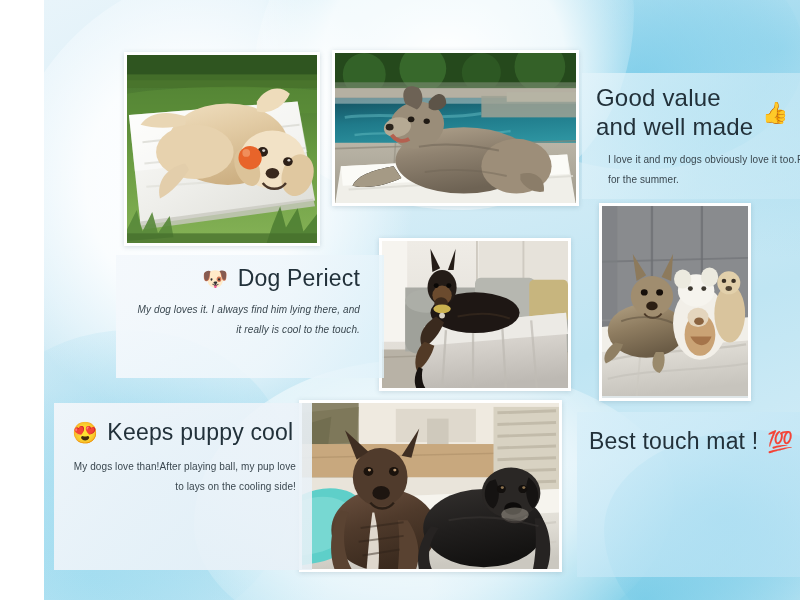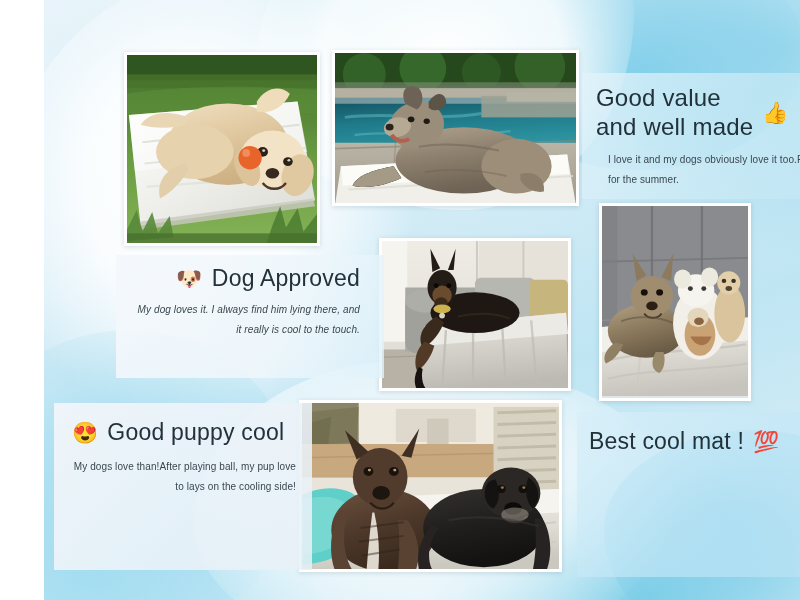--- a/index.html
+++ b/index.html
@@ -448,33 +448,33 @@
       <span class="txt">Good value
 and well made</span>
       <span class="emoji">👍</span>
     </div>
     <div class="body">I love it and my dogs obviously love it too.Periect for the summer.</div>
   </div>
 
   <div class="card" id="card-dog-approved">
     <div class="headline">
       <span class="emoji">🐶</span>
-      <span class="txt">Dog Approved</span>
+      <span class="txt">Dog Periect</span>
     </div>
     <div class="body">My dog loves it. I always find him lying there, and it really is cool to the touch.</div>
   </div>
 
   <div class="card" id="card-keeps-puppy">
     <div class="headline">
       <span class="emoji">😍</span>
-      <span class="txt">Good puppy cool</span>
+      <span class="txt">Keeps puppy cool</span>
     </div>
     <div class="body">My dogs love than!After playing ball, my pup love to lays on the cooling side!</div>
   </div>
 
   <div class="card" id="card-best-mat">
     <div class="headline">
-      <span class="txt">Best cool mat !</span>
+      <span class="txt">Best touch mat !</span>
       <span class="emoji">💯</span>
     </div>
   </div>
 
 </div>
 
 </body></html>

